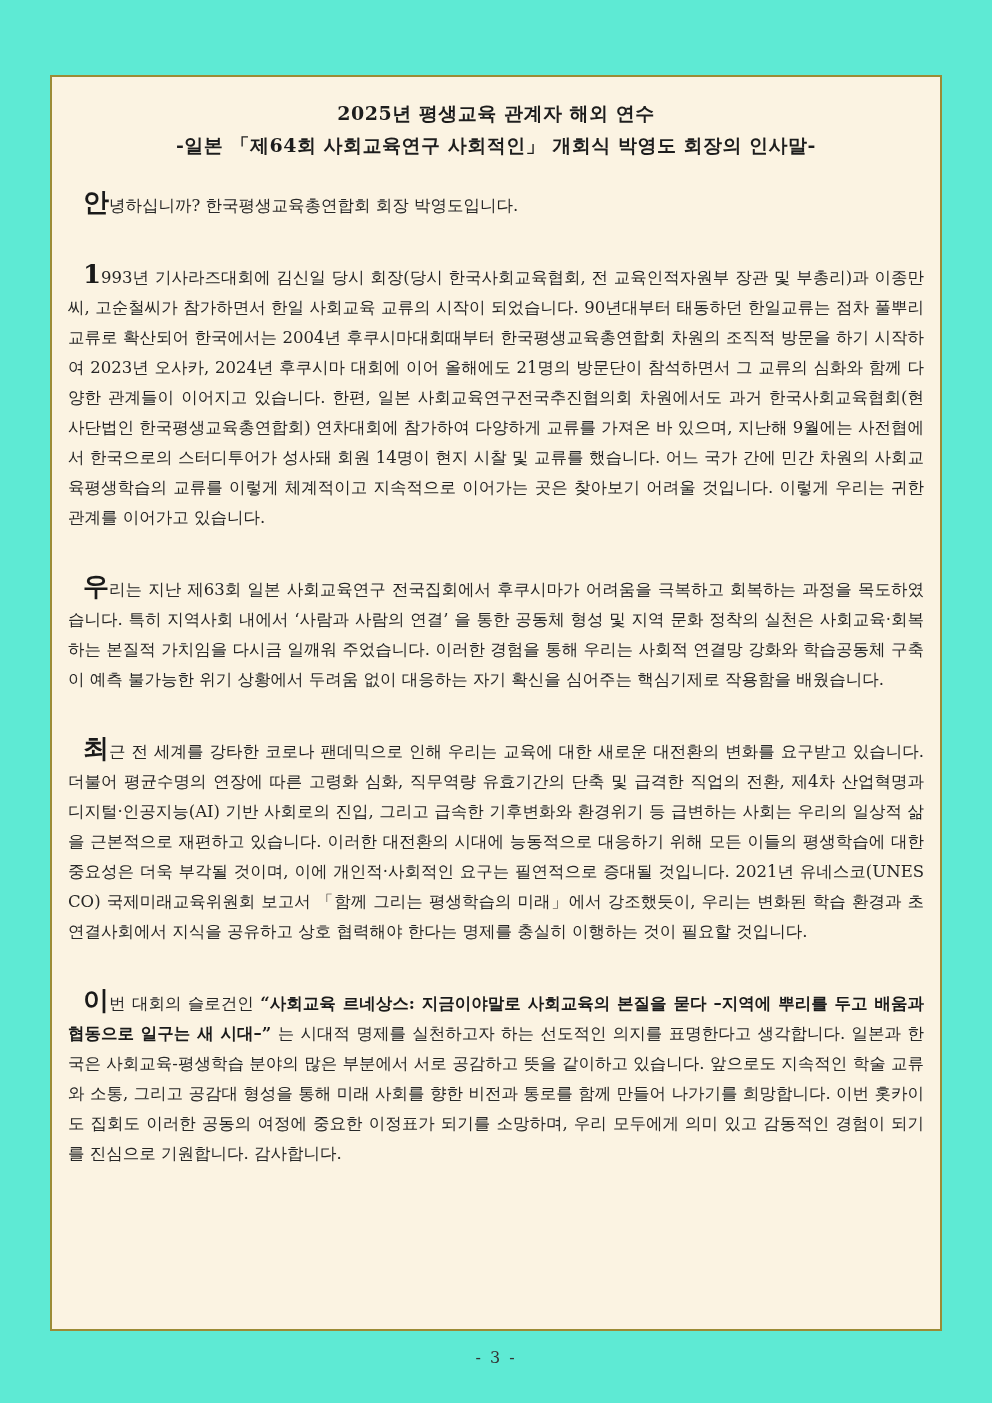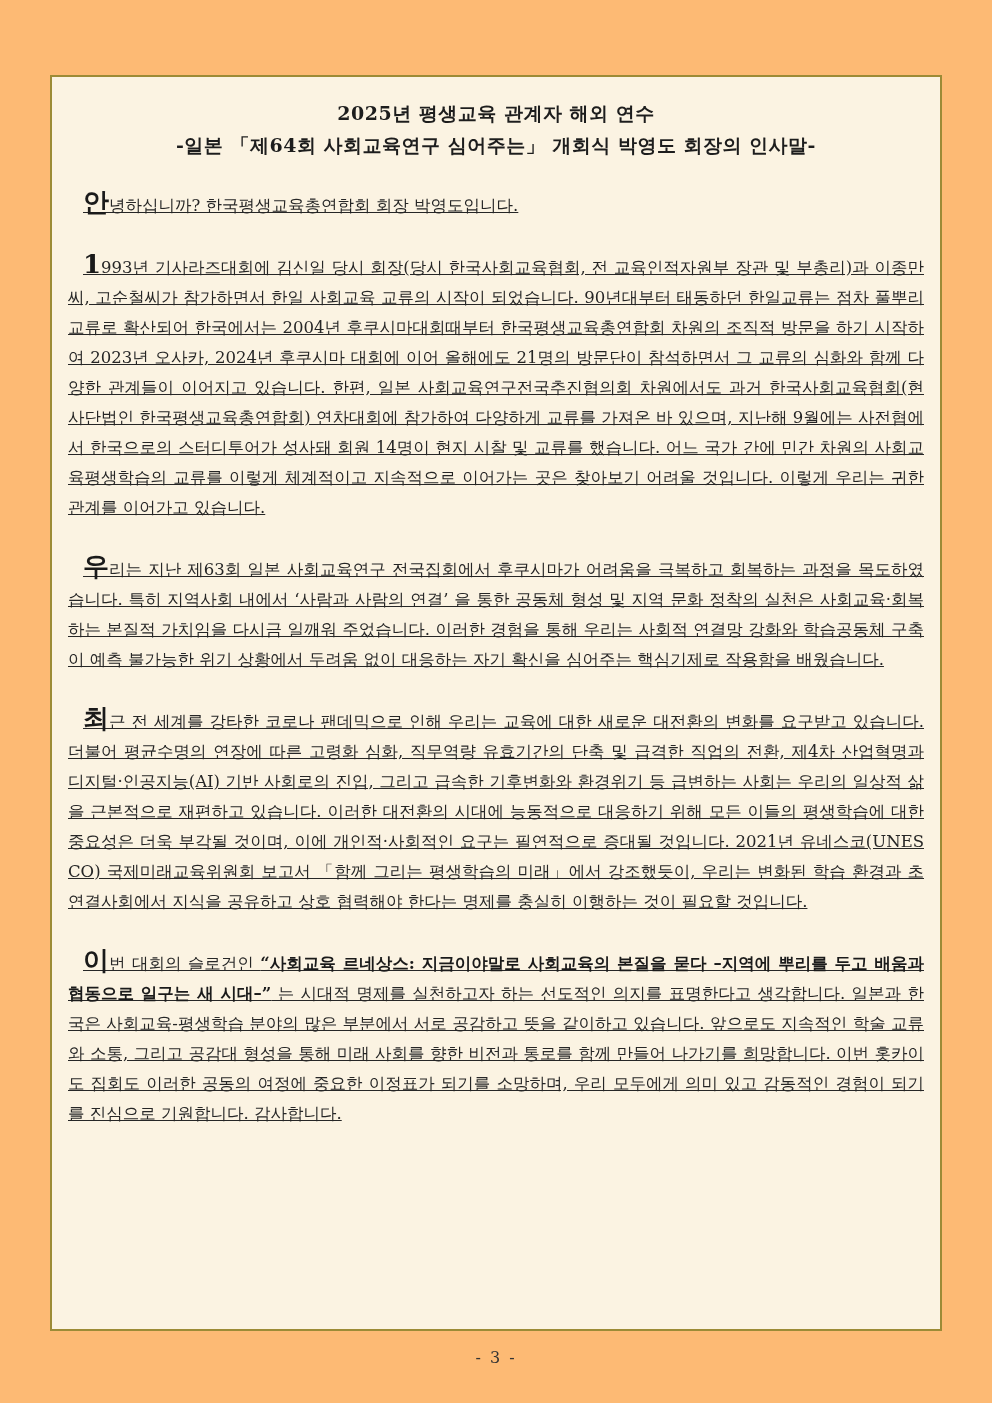--- a/index.html
+++ b/index.html
@@ -1,21 +1,21 @@
 <!DOCTYPE html>
 <html lang="ko"><head>
 <meta charset="utf-8">
 <style>
   * { margin: 0; padding: 0; box-sizing: border-box; }
   html, body { background: #ffffff; }
   .page {
     position: relative;
     width: 992px;
     height: 1403px;
-    background: #fdba74;
+    background: #5eead4;
     font-family: "DejaVu Serif", "Liberation Serif", serif;
     color: #222222;
     overflow: hidden;
   }
   .letter-box {
     position: absolute;
     left: 50px;
     top: 75px;
     width: 892px;
     height: 1256px;
@@ -33,23 +33,22 @@
     letter-spacing: 0.5px;
     color: #1d1d1d;
   }
   .para {
     font-size: 16.5px;
     line-height: 30px;
     text-align: justify;
     text-indent: 15px;
     word-break: break-all;
     color: #262626;
-    text-decoration: underline;
   }
-  .para.gap { margin-top: 30px; }
+  .para.gap { margin-top: 40px; }
   .lead {
     font-size: 26px;
     font-weight: bold;
     line-height: 1;
     color: #1a1a1a;
   }
   .bold-slogan { font-weight: bold; color: #1a1a1a; }
   .page-number {
     position: absolute;
     left: 0;
@@ -63,21 +62,21 @@
 </style>
 </head>
 <body>
 
 <div class="page">
 
   <div class="letter-box">
 
     <div class="title-block">
       <div class="title-line">2025년 평생교육 관계자 해외 연수</div>
-      <div class="title-line">-일본 「제64회 사회교육연구 심어주는」 개회식 박영도 회장의 인사말-</div>
+      <div class="title-line">-일본 「제64회 사회교육연구 사회적인」 개회식 박영도 회장의 인사말-</div>
     </div>
 
     <p class="para"><span class="lead">안</span><span>녕하십니까? 한국평생교육총연합회 회장 박영도입니다.</span></p>
 
 
     <p class="para gap"><span class="lead">1</span><span>993년 기사라즈대회에 김신일 당시 회장(당시 한국사회교육협회, 전 교육인적자원부 장관 및 부총리)과 이종만씨, 고순철씨가 참가하면서 한일 사회교육 교류의 시작이 되었습니다. 90년대부터 태동하던 한일교류는 점차 풀뿌리 교류로 확산되어 한국에서는 2004년 후쿠시마대회때부터 한국평생교육총연합회 차원의 조직적 방문을 하기 시작하여 2023년 오사카, 2024년 후쿠시마 대회에 이어 올해에도 21명의 방문단이 참석하면서 그 교류의 심화와 함께 다양한 관계들이 이어지고 있습니다. 한편, 일본 사회교육연구전국추진협의회 차원에서도 과거 한국사회교육협회(현 사단법인 한국평생교육총연합회) 연차대회에 참가하여 다양하게 교류를 가져온 바 있으며, 지난해 9월에는 사전협에서 한국으로의 스터디투어가 성사돼 회원 14명이 현지 시찰 및 교류를 했습니다. 어느 국가 간에 민간 차원의 사회교육평생학습의 교류를 이렇게 체계적이고 지속적으로 이어가는 곳은 찾아보기 어려울 것입니다. 이렇게 우리는 귀한 관계를 이어가고 있습니다.</span></p>
 
     <p class="para gap"><span class="lead">우</span><span>리는 지난 제63회 일본 사회교육연구 전국집회에서 후쿠시마가 어려움을 극복하고 회복하는 과정을 목도하였습니다. 특히 지역사회 내에서 ‘사람과 사람의 연결’ 을 통한 공동체 형성 및 지역 문화 정착의 실천은 사회교육·회복하는 본질적 가치임을 다시금 일깨워 주었습니다. 이러한 경험을 통해 우리는 사회적 연결망 강화와 학습공동체 구축이 예측 불가능한 위기 상황에서 두려움 없이 대응하는 자기 확신을 심어주는 핵심기제로 작용함을 배웠습니다.</span></p>
 
     <p class="para gap"><span class="lead">최</span><span>근 전 세계를 강타한 코로나 팬데믹으로 인해 우리는 교육에 대한 새로운 대전환의 변화를 요구받고 있습니다. 더불어 평균수명의 연장에 따른 고령화 심화, 직무역량 유효기간의 단축 및 급격한 직업의 전환, 제4차 산업혁명과 디지털·인공지능(AI) 기반 사회로의 진입, 그리고 급속한 기후변화와 환경위기 등 급변하는 사회는 우리의 일상적 삶을 근본적으로 재편하고 있습니다. 이러한 대전환의 시대에 능동적으로 대응하기 위해 모든 이들의 평생학습에 대한 중요성은 더욱 부각될 것이며, 이에 개인적·사회적인 요구는 필연적으로 증대될 것입니다. 2021년 유네스코(UNESCO) 국제미래교육위원회 보고서 「함께 그리는 평생학습의 미래」에서 강조했듯이, 우리는 변화된 학습 환경과 초연결사회에서 지식을 공유하고 상호 협력해야 한다는 명제를 충실히 이행하는 것이 필요할 것입니다.</span></p>

